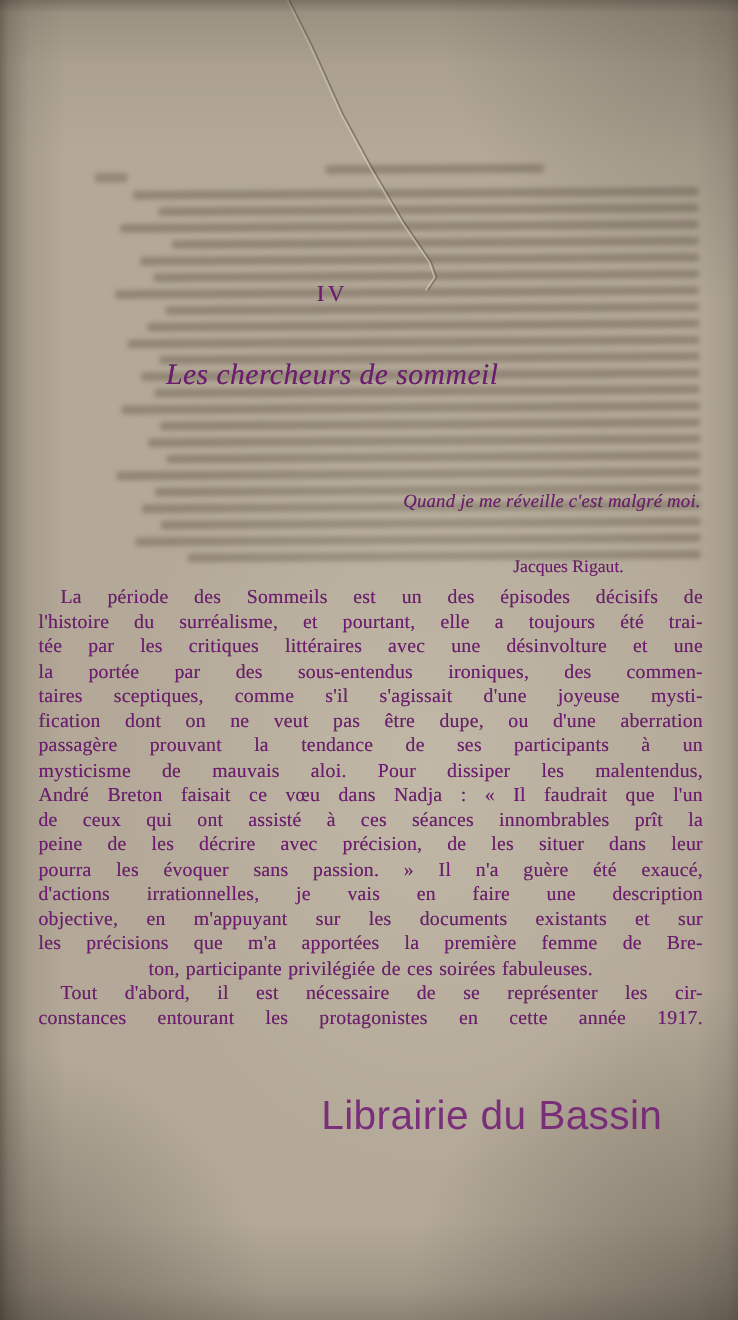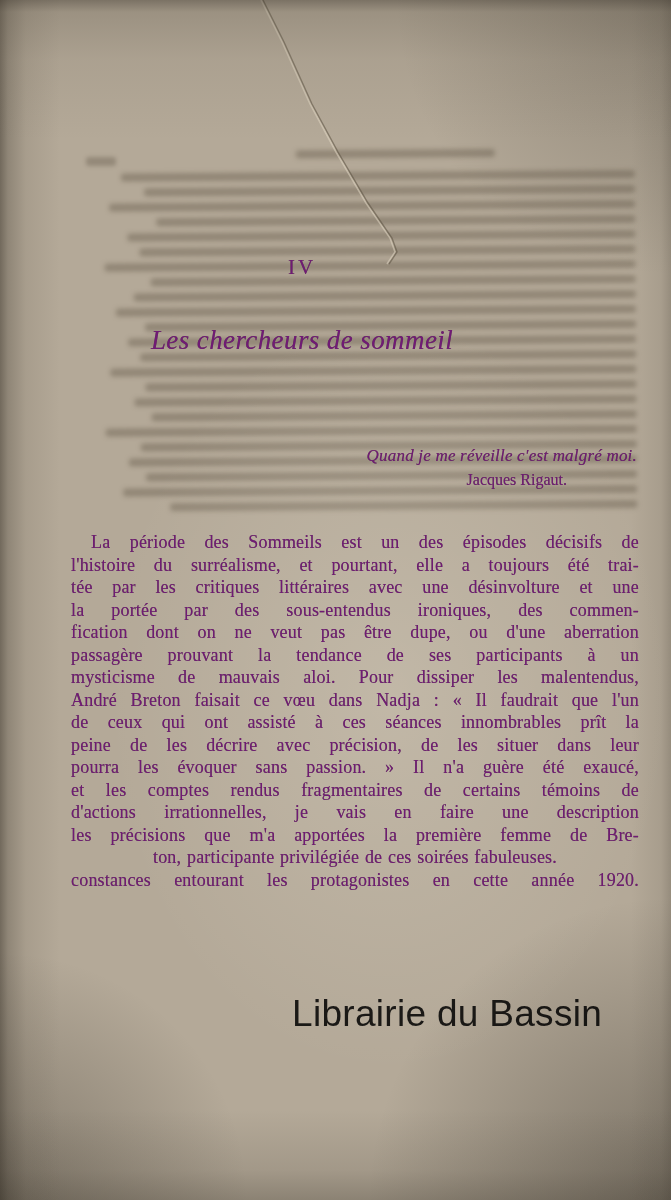--- a/index.html
+++ b/index.html
@@ -24,23 +24,23 @@
     radial-gradient(circle at 100% 100%, rgba(52,47,39,.45), transparent 22%),
     radial-gradient(circle at 0% 100%, rgba(52,47,39,.4), transparent 18%),
     radial-gradient(circle at 100% 0%, rgba(70,64,54,.35), transparent 20%);
   }
   
   .ink{color:#701a75;z-index:4;text-shadow:0 0 .5px rgba(44,38,28,.55);}
   .ch-num{position:absolute;left:0;top:255px;width:604px;text-align:center;font-size:21px;letter-spacing:3px;}
   .ch-title{position:absolute;left:0;top:313px;width:604px;text-align:center;font-size:27px;font-style:italic;letter-spacing:.4px;margin-top:12px;}
   .epigraph{position:absolute;right:34px;top:444px;text-align:right;}
   .quote{font-size:17px;font-style:italic;line-height:24px;letter-spacing:.2px;}
-  .attr{font-size:16px;line-height:24px;padding-right:70px;}
+  .attr{font-size:16px;line-height:24px;padding-right:70px;margin-top:36px;}
   .body-text{position:absolute;left:35px;top:531px;width:604px;font-size:18px;line-height:22.5px;letter-spacing:.2px;word-spacing:1px;}
-  .line{height:22.5px;overflow:hidden;text-align:justify;margin-left:36px;}
+  .line{height:22.5px;overflow:hidden;text-align:justify;}
   .line::after{content:"";display:inline-block;width:100%;height:0;}
   .line.no-j{text-align:center;}
   .line.no-j::after{content:none;}
   .line.indent{text-indent:20px;}
   .it{}
   
   .watermark{
     position:absolute;left:292px;top:993px;z-index:9;
     font-family:"Liberation Sans","DejaVu Sans",sans-serif;
     font-size:37px;letter-spacing:.3px;opacity:.85;white-space:nowrap;
@@ -92,29 +92,31 @@
   <div class="epigraph ink">
     <div class="quote">Quand je me réveille c'est malgré moi.</div>
     <div class="attr">Jacques Rigaut.</div>
   </div>
 
   <div class="body-text ink">
       <div class="line indent">La période des Sommeils est un des épisodes décisifs de</div>
       <div class="line">l'histoire du surréalisme, et pourtant, elle a toujours été trai-</div>
       <div class="line">tée par les critiques littéraires avec une désinvolture et une</div>
       <div class="line">la portée par des sous-entendus ironiques, des commen-</div>
+      <div class="line">taires sceptiques, comme s'il s'agissait d'une joyeuse mysti-</div>
       <div class="line">fication dont on ne veut pas être dupe, ou d'une aberration</div>
       <div class="line">passagère prouvant la tendance de ses participants à un</div>
       <div class="line">mysticisme de mauvais aloi. Pour dissiper les malentendus,</div>
       <div class="line"><span>André Breton faisait ce vœu dans </span><span class="it">Nadja</span><span> : « Il faudrait que l'un</span></div>
       <div class="line">de ceux qui ont assisté à ces séances innombrables prît la</div>
       <div class="line">peine de les décrire avec précision, de les situer dans leur</div>
       <div class="line">pourra les évoquer sans passion. » Il n'a guère été exaucé,</div>
-      <div class="line">et les comptes rendus fragmentaires de certains témoins de</div>
       <div class="line">d'actions irrationnelles, je vais en faire une description</div>
+      <div class="line">objective, en m'appuyant sur les documents existants et sur</div>
       <div class="line">les précisions que m'a apportées la première femme de Bre-</div>
       <div class="line no-j">ton, participante privilégiée de ces soirées fabuleuses.</div>
-      <div class="line">constances entourant les protagonistes en cette année 1920.</div>
+      <div class="line indent">Tout d'abord, il est nécessaire de se représenter les cir-</div>
+      <div class="line">constances entourant les protagonistes en cette année 1917.</div>
     </div>
 
-  <div class="watermark" style="color: #000000;">Librairie du Bassin</div>
+  <div class="watermark" style="color: #701a75;">Librairie du Bassin</div>
 
 </div>
 
 </body></html>

